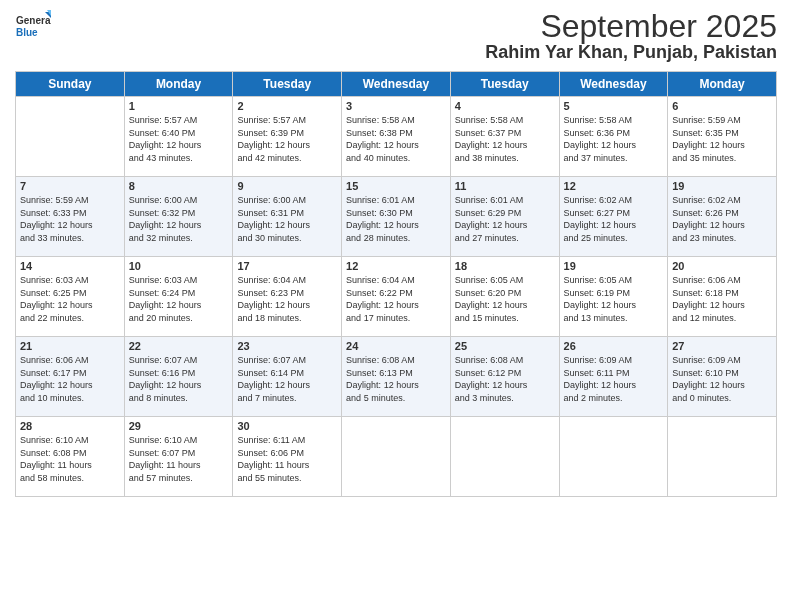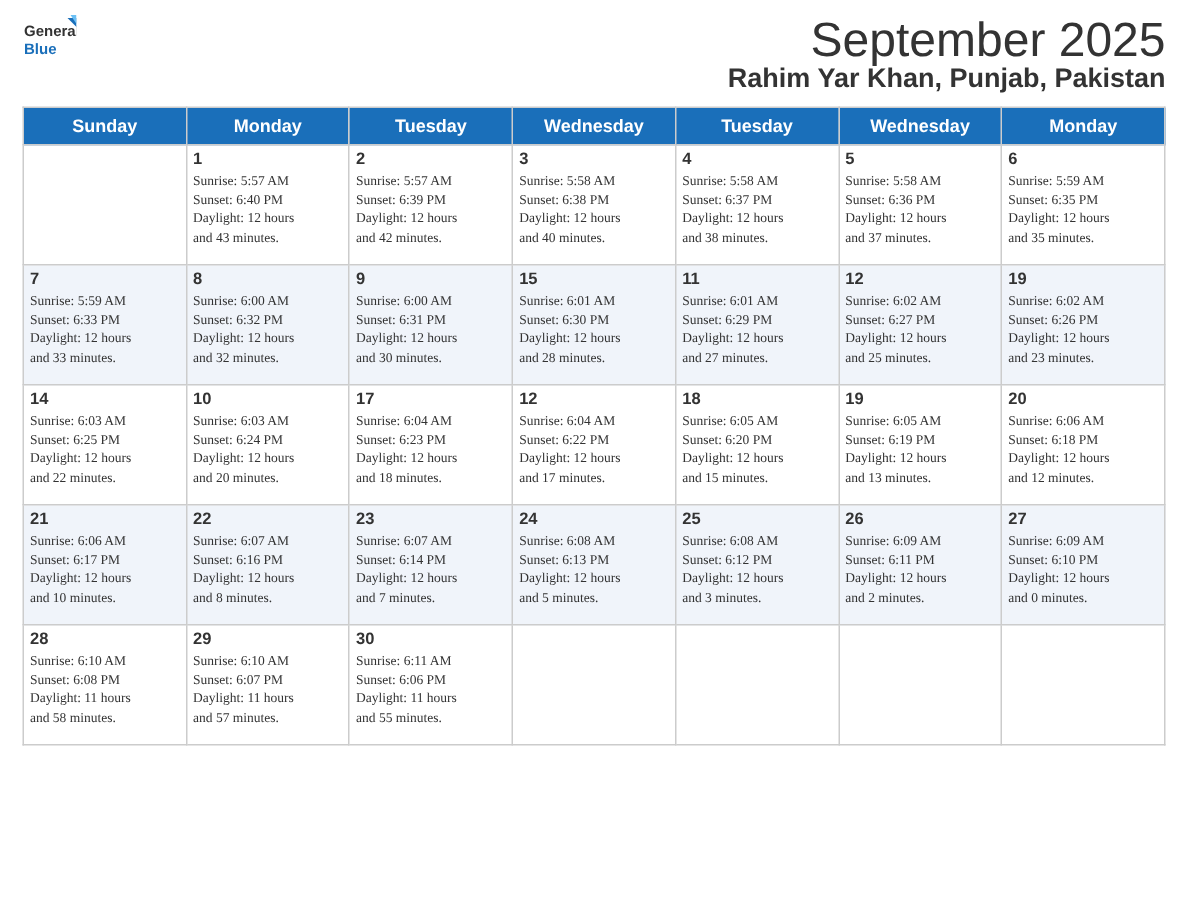--- a/index.html
+++ b/index.html
@@ -71,21 +71,20 @@
     .day-num {
       font-weight: bold;
       font-size: 11px;
       display: block;
       margin-bottom: 2px;
     }
     .day-info {
       font-size: 9px;
       line-height: 1.4;
       color: #333;
-      font-family: Liberation Serif, serif;
     }
   </style>
 </head>
 <body>
 
 <div class="page">
   <div class="header">
     <div class="logo">
     <svg width="36" height="36" viewBox="0 0 36 36">
       <text x="1" y="14" font-size="10" font-weight="bold" fill="#333" font-family="Arial">General</text>

